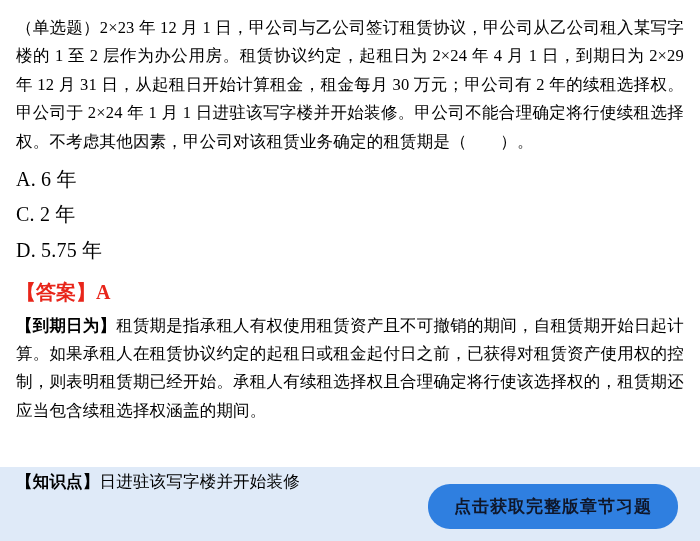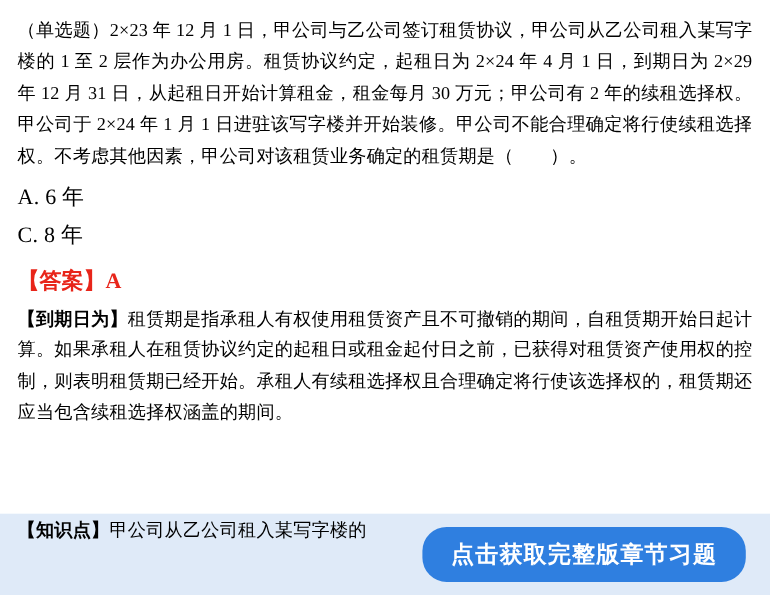--- a/index.html
+++ b/index.html
@@ -75,24 +75,24 @@
     white-space: nowrap;
   }
   .knowledge .lead {
     font-weight: bold;
   }
   .cta {
     position: absolute;
     right: 22px;
     bottom: 12px;
     background: #2f7fe0;
-    color: #ffffff;
+    color: #0f172a;
     font-family: "Liberation Sans", "DejaVu Sans", sans-serif;
     font-weight: bold;
-    font-size: 21px;
+    font-size: 17px;
     letter-spacing: 1px;
     padding: 11px 26px;
     border-radius: 22px;
     border: none;
     cursor: pointer;
     white-space: nowrap;
   }
 </style>
 </head>
 <body>
@@ -101,34 +101,38 @@
 
   <div class="qtext">（单选题）2×23 年 12 月 1 日，甲公司与乙公司签订租赁协议，甲公司从乙公司租入某写字楼的 1 至 2 层作为办公用房。租赁协议约定，起租日为 2×24 年 4 月 1 日，到期日为 2×29 年 12 月 31 日，从起租日开始计算租金，租金每月 30 万元；甲公司有 2 年的续租选择权。甲公司于 2×24 年 1 月 1 日进驻该写字楼并开始装修。甲公司不能合理确定将行使续租选择权。不考虑其他因素，甲公司对该租赁业务确定的租赁期是（　　）。</div>
 
   <div class="options">
     <div class="option">
       <span>A.</span>
       <span>6 年</span>
     </div>
     <div class="option">
       <span>C.</span>
-      <span>8 年</span>
+      <span>2 年</span>
+    </div>
+    <div class="option">
+      <span>D.</span>
+      <span>5.75 年</span>
     </div>
   </div>
 
   <div class="answer-line">
     <span>【答案】</span><span class="ans-val">A</span>
   </div>
 
 
   <div class="block">
     <span class="lead">【到期日为】</span><span>租赁期是指承租人有权使用租赁资产且不可撤销的期间，自租赁期开始日起计算。如果承租人在租赁协议约定的起租日或租金起付日之前，已获得对租赁资产使用权的控制，则表明租赁期已经开始。承租人有续租选择权且合理确定将行使该选择权的，租赁期还应当包含续租选择权涵盖的期间。</span>
   </div>
 
   <div class="footer-band"></div>
 
   <div class="knowledge">
-    <span class="lead">【知识点】</span><span>甲公司从乙公司租入某写字楼的</span>
+    <span class="lead">【知识点】</span><span>日进驻该写字楼并开始装修</span>
   </div>
 
   <button class="cta">点击获取完整版章节习题</button>
 
 </div>
 
 </body></html>

